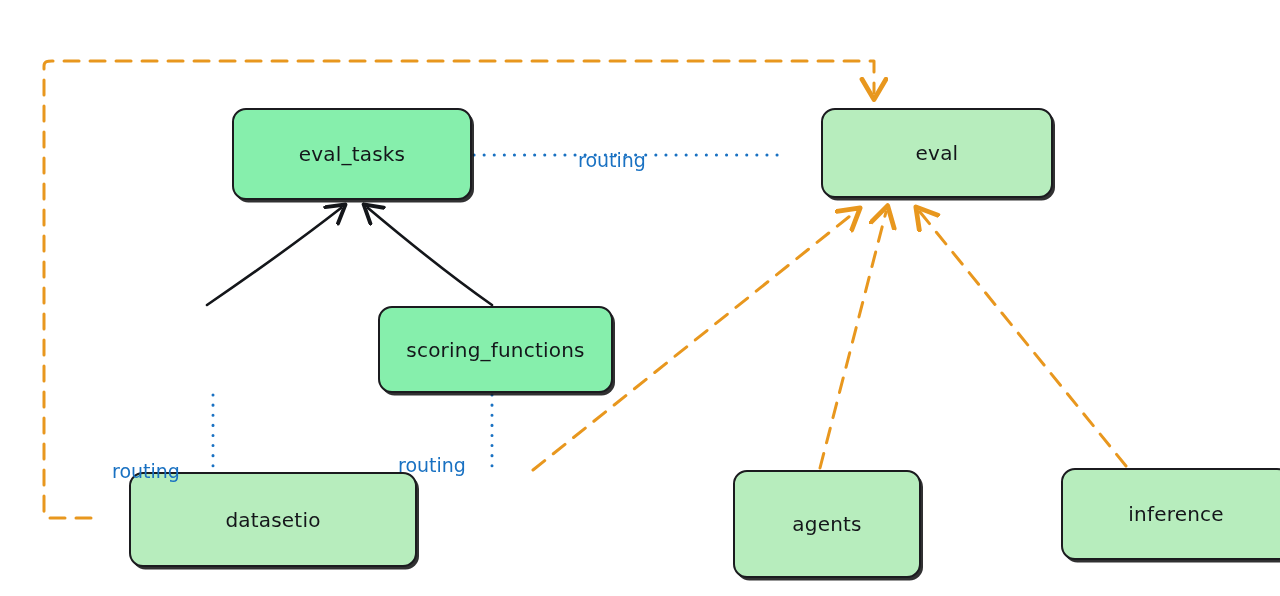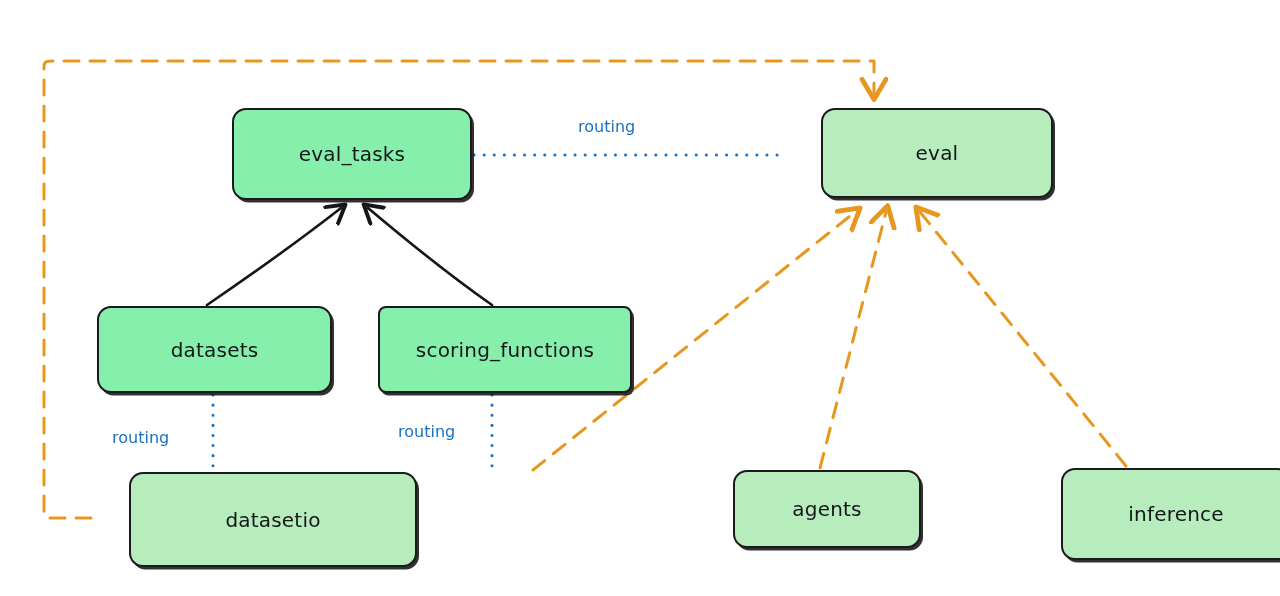--- a/index.html
+++ b/index.html
@@ -20,24 +20,25 @@
     font-size:20px;
     color:#14161a;
     letter-spacing:.2px;
     font-family:"DejaVu Sans", sans-serif;
     box-shadow:2.5px 3px 0 -0.5px rgba(20,20,22,.88);
   }
   .node.blue{background:#86efac;}
   .node.green{background:#b7edbd;margin-left:36px;}
   .edge-label{
     position:absolute;
-    font-size:16px;
+    font-size:19px;
     color:#1971c2;
     font-family:"DejaVu Sans", sans-serif;
     white-space:nowrap;
+    margin-top:32px;
   }
 </style>
 </head>
 <body>
 
 <div id="stage">
 
   <svg id="edges" viewBox="0 0 1280 596">
     <defs>
       <marker id="arrow-black" markerWidth="13" markerHeight="13" refX="5.2" refY="4.6" orient="auto" markerUnits="strokeWidth">
@@ -80,34 +81,31 @@
   </svg>
 
   <div class="node blue" style="left:232px;top:108px;width:240px;height:92px;">
     <span>eval_tasks</span>
   </div>
 
   <div class="node green" style="left:785px;top:108px;width:232px;height:90px;">
     <span>eval</span>
   </div>
 
-  <div class="node blue" style="left:97px;top:306px;width:235px;height:87px;">
-    <span>datasets</span>
-  </div>
 
-  <div class="node blue" style="left:378px;top:306px;width:254px;height:87px;border-radius:8px;">
+  <div class="node blue" style="left:378px;top:306px;width:235px;height:87px;">
     <span>scoring_functions</span>
   </div>
 
   <div class="node green" style="left:93px;top:472px;width:288px;height:95px;">
     <span>datasetio</span>
   </div>
 
 
-  <div class="node green" style="left:697px;top:470px;width:188px;height:78px;">
+  <div class="node green" style="left:697px;top:470px;width:188px;height:108px;">
     <span>agents</span>
   </div>
 
   <div class="node green" style="left:1025px;top:468px;width:230px;height:92px;">
     <span>inference</span>
   </div>
 
   <div class="edge-label" style="left:578px;top:117px;">routing</div>
   <div class="edge-label" style="left:112px;top:428px;">routing</div>
   <div class="edge-label" style="left:398px;top:422px;">routing</div>

